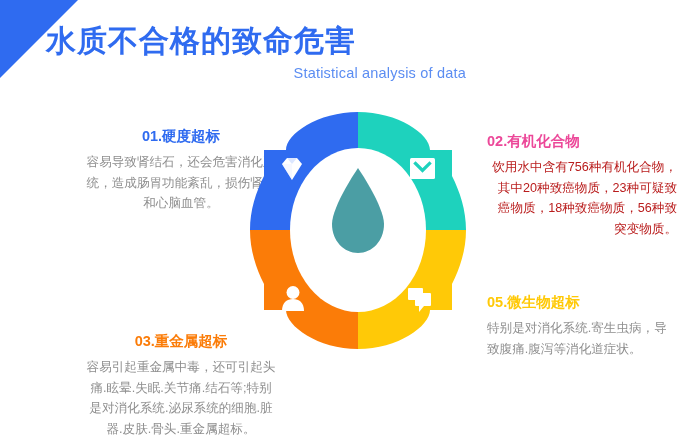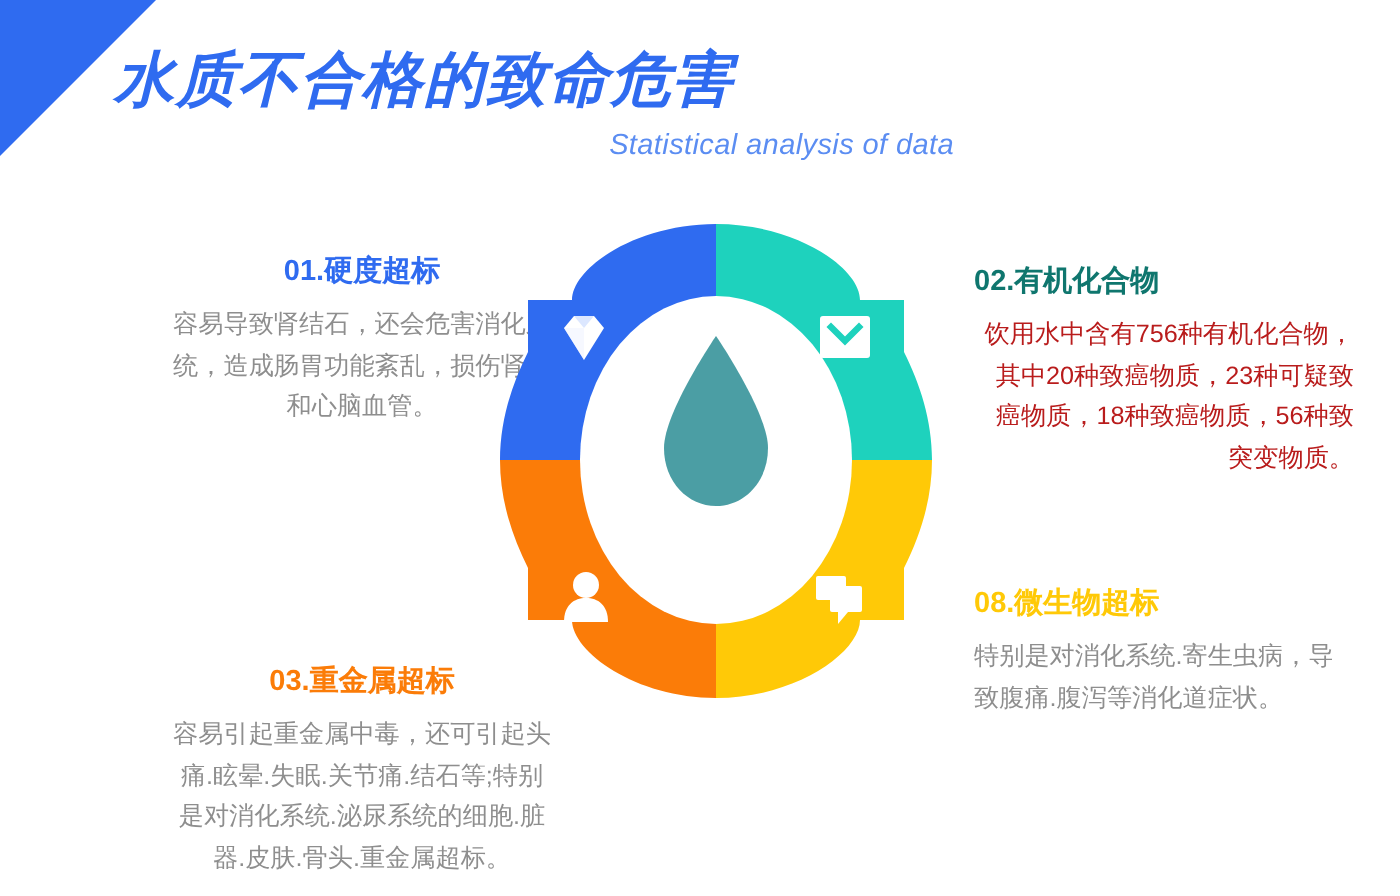--- a/index.html
+++ b/index.html
@@ -22,24 +22,23 @@
     left: 0;
     width: 0;
     height: 0;
     border-top: 78px solid #2f6bf0;
     border-right: 78px solid transparent;
   }
 
   
   .header {
     position: absolute;
-    left: 57px;
+    left: 46px;
     top: 24px;
     width: 420px;
-    font-style: italic;
   }
   .page-title {
     font-size: 30px;
     font-weight: bold;
     color: #2f6bf0;
     letter-spacing: 1px;
     line-height: 1.15;
     margin: 0;
     white-space: nowrap;
   }
@@ -99,31 +98,31 @@
   <h1 class="page-title" style="color: rgb(47, 107, 240);">水质不合格的致命危害</h1>
   <div class="page-subtitle" style="color: rgb(91, 141, 242);">Statistical analysis of data</div>
 </div>
 
 <div class="info-block left block-01">
   <div class="block-heading" style="color: rgb(47, 107, 240);">01.硬度超标</div>
   <div class="block-body" style="color: rgb(142, 142, 142);">容易导致肾结石，还会危害消化系统，造成肠胃功能紊乱，损伤肾脏和心脑血管。</div>
 </div>
 
 <div class="info-block right block-02">
-  <div class="block-heading" style="color: #0f766e;">02.有机化合物</div>
+  <div class="block-heading" style="color: #ec4899;">02.有机化合物</div>
   <div class="block-body" style="color: #b91c1c; text-align: right;">饮用水中含有756种有机化合物，其中20种致癌物质，23种可疑致癌物质，18种致癌物质，56种致突变物质。</div>
 </div>
 
 <div class="info-block left block-03">
   <div class="block-heading" style="color: rgb(251, 124, 8);">03.重金属超标</div>
   <div class="block-body" style="color: rgb(142, 142, 142);">容易引起重金属中毒，还可引起头痛.眩晕.失眠.关节痛.结石等;特别是对消化系统.泌尿系统的细胞.脏器.皮肤.骨头.重金属超标。</div>
 </div>
 
 <div class="info-block right block-04">
-  <div class="block-heading" style="color: rgb(255, 201, 7);">08.微生物超标</div>
+  <div class="block-heading" style="color: rgb(255, 201, 7);">05.微生物超标</div>
   <div class="block-body" style="color: rgb(142, 142, 142);">特别是对消化系统.寄生虫病，导致腹痛.腹泻等消化道症状。</div>
 </div>
 
 <div class="center-graphic">
   <svg width="240" height="245" viewBox="0 0 240 245" xmlns="http://www.w3.org/2000/svg">
     <defs>
 
       <mask id="ring-mask">
         <rect x="0" y="0" width="240" height="245" fill="#fff"></rect>
         <ellipse cx="120" cy="122" rx="68" ry="82" fill="#000"></ellipse>

